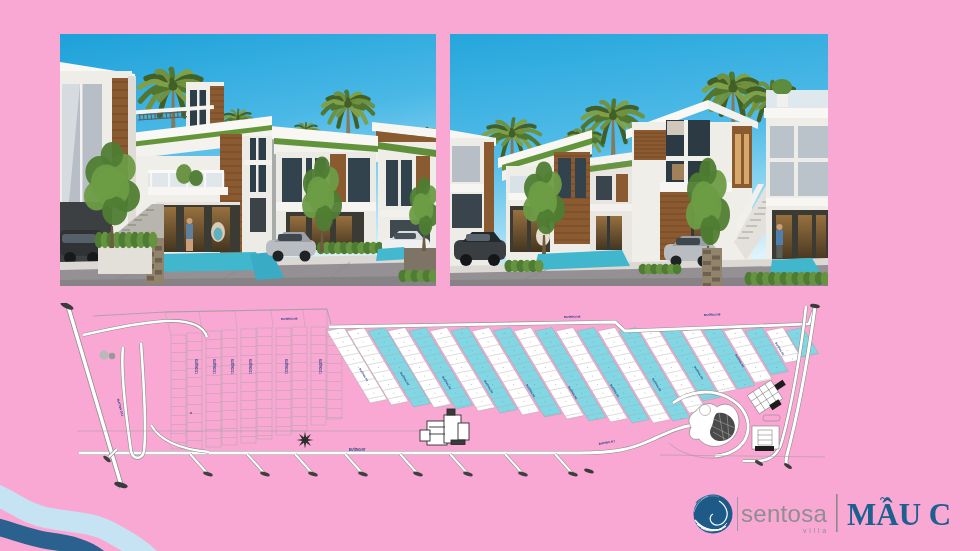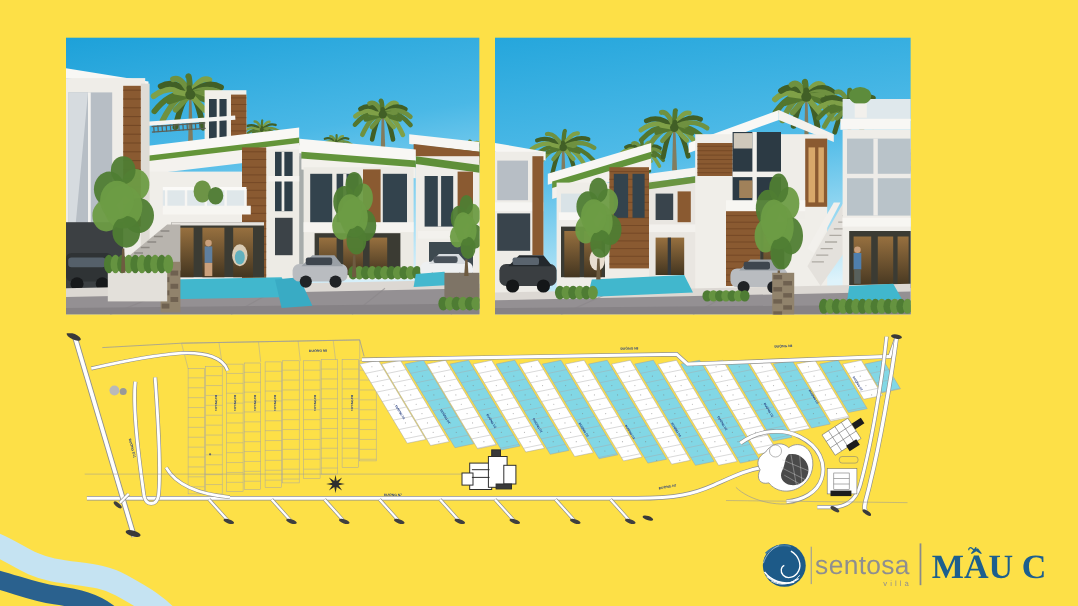--- a/index.html
+++ b/index.html
@@ -1,18 +1,18 @@
 <!DOCTYPE html>
 <html><head><meta charset="utf-8">
 <style>
 html,body{margin:0;padding:0;background:#ffffff;width:980px;height:551px;overflow:hidden;font-family:"Liberation Sans",sans-serif;}
 .abs{position:absolute;}
 </style></head>
 <body>
-<div style="position:relative;width:980px;height:551px;background:#fde047;">
+<div style="position:relative;width:980px;height:551px;background:#f9a8d4;">
 
 <svg class="abs" style="left:60px;top:34px" width="376" height="252" viewBox="0 0 376 252">
 <defs>
 <linearGradient id="sky1" x1="0" y1="0" x2="0.25" y2="1">
 <stop offset="0" stop-color="#1da1d9"></stop>
           <stop offset="0.45" stop-color="#4ab8e6"></stop>
 <stop offset="0.78" stop-color="#96d8f2"></stop>
           <stop offset="1" stop-color="#d8f0fa"></stop>
 </linearGradient>
 <linearGradient id="glass1" x1="0" y1="0" x2="0" y2="1">

